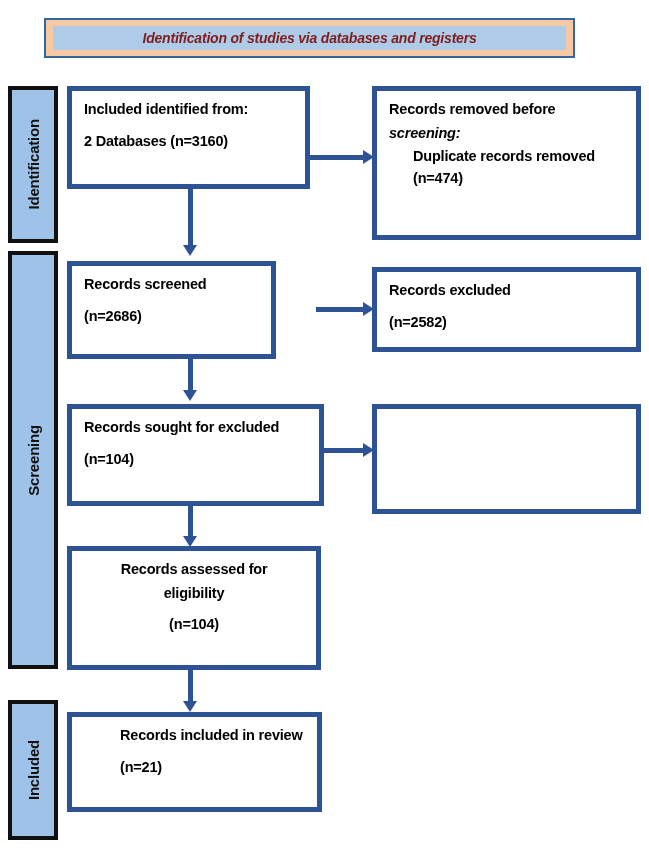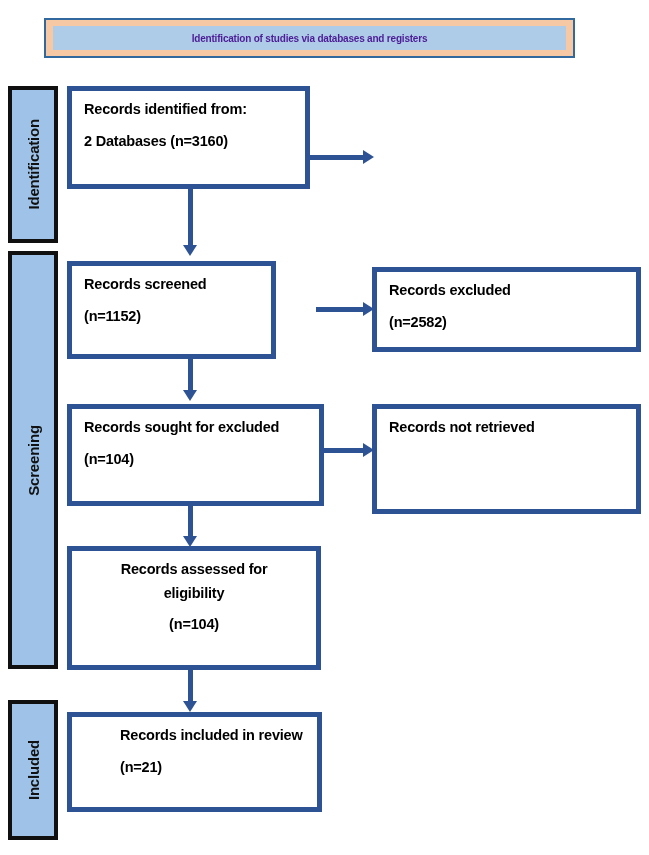--- a/index.html
+++ b/index.html
@@ -34,25 +34,26 @@
     left: 7px;
     top: 6px;
     right: 7px;
     bottom: 6px;
     background: #AECBE8;
     display: flex;
     align-items: center;
     justify-content: center;
   }
   .banner-text {
-    font-size: 10px;
+    font-size: 14px;
     font-weight: bold;
-    color: #4c1d95;
+    color: #7f1d1d;
     letter-spacing: -0.2px;
     white-space: nowrap;
+    font-style: italic;
   }
 
   
   .stage {
     position: absolute;
     border: 4px solid #101010;
     background: #9FC3E8;
     box-sizing: border-box;
     display: flex;
     align-items: center;
@@ -139,54 +140,59 @@
     <span class="stage-label">Identification</span>
   </div>
   <div class="stage" id="stage-screening">
     <span class="stage-label">Screening</span>
   </div>
   <div class="stage" id="stage-included">
     <span class="stage-label">Included</span>
   </div>
 
   <div class="box" id="box-identified">
-    <p>Records identified from:</p>
+    <p>Included identified from:</p>
     <p>2 Databases (n=3160)</p>
   </div>
 
+  <div class="box" id="box-removed">
+    <p class="tight">Records removed before</p>
+    <p class="italic tight">screening:</p>
+    <p class="indent">Duplicate records removed</p>
+    <p class="indent">(n=474)</p>
+  </div>
 
   <div class="conn conn-h" style="left:310px; top:155px; width:56px;"></div>
   <div class="arrowhead arrow-right" style="left:363px; top:150px;"></div>
 
   <div class="conn conn-v" style="left:188px; top:189px; height:58px;"></div>
   <div class="arrowhead arrow-down" style="left:183px; top:245px;"></div>
 
   <div class="box" id="box-screened">
     <p>Records screened</p>
-    <p>(n=1152)</p>
+    <p>(n=2686)</p>
   </div>
 
   <div class="box" id="box-excluded">
     <p>Records excluded</p>
     <p>(n=2582)</p>
   </div>
 
   <div class="conn conn-h" style="left:316px; top:307px; width:50px;"></div>
   <div class="arrowhead arrow-right" style="left:363px; top:302px;"></div>
 
   <div class="conn conn-v" style="left:188px; top:359px; height:34px;"></div>
   <div class="arrowhead arrow-down" style="left:183px; top:390px;"></div>
 
   <div class="box" id="box-sought">
     <p>Records sought for excluded</p>
     <p>(n=104)</p>
   </div>
 
   <div class="box" id="box-notretrieved">
-    <p>Records not retrieved</p>
   </div>
 
   <div class="conn conn-h" style="left:324px; top:448px; width:42px;"></div>
   <div class="arrowhead arrow-right" style="left:363px; top:443px;"></div>
 
   <div class="conn conn-v" style="left:188px; top:506px; height:35px;"></div>
   <div class="arrowhead arrow-down" style="left:183px; top:536px;"></div>
 
   <div class="box" id="box-assessed">
     <p class="tight">Records assessed for</p>

